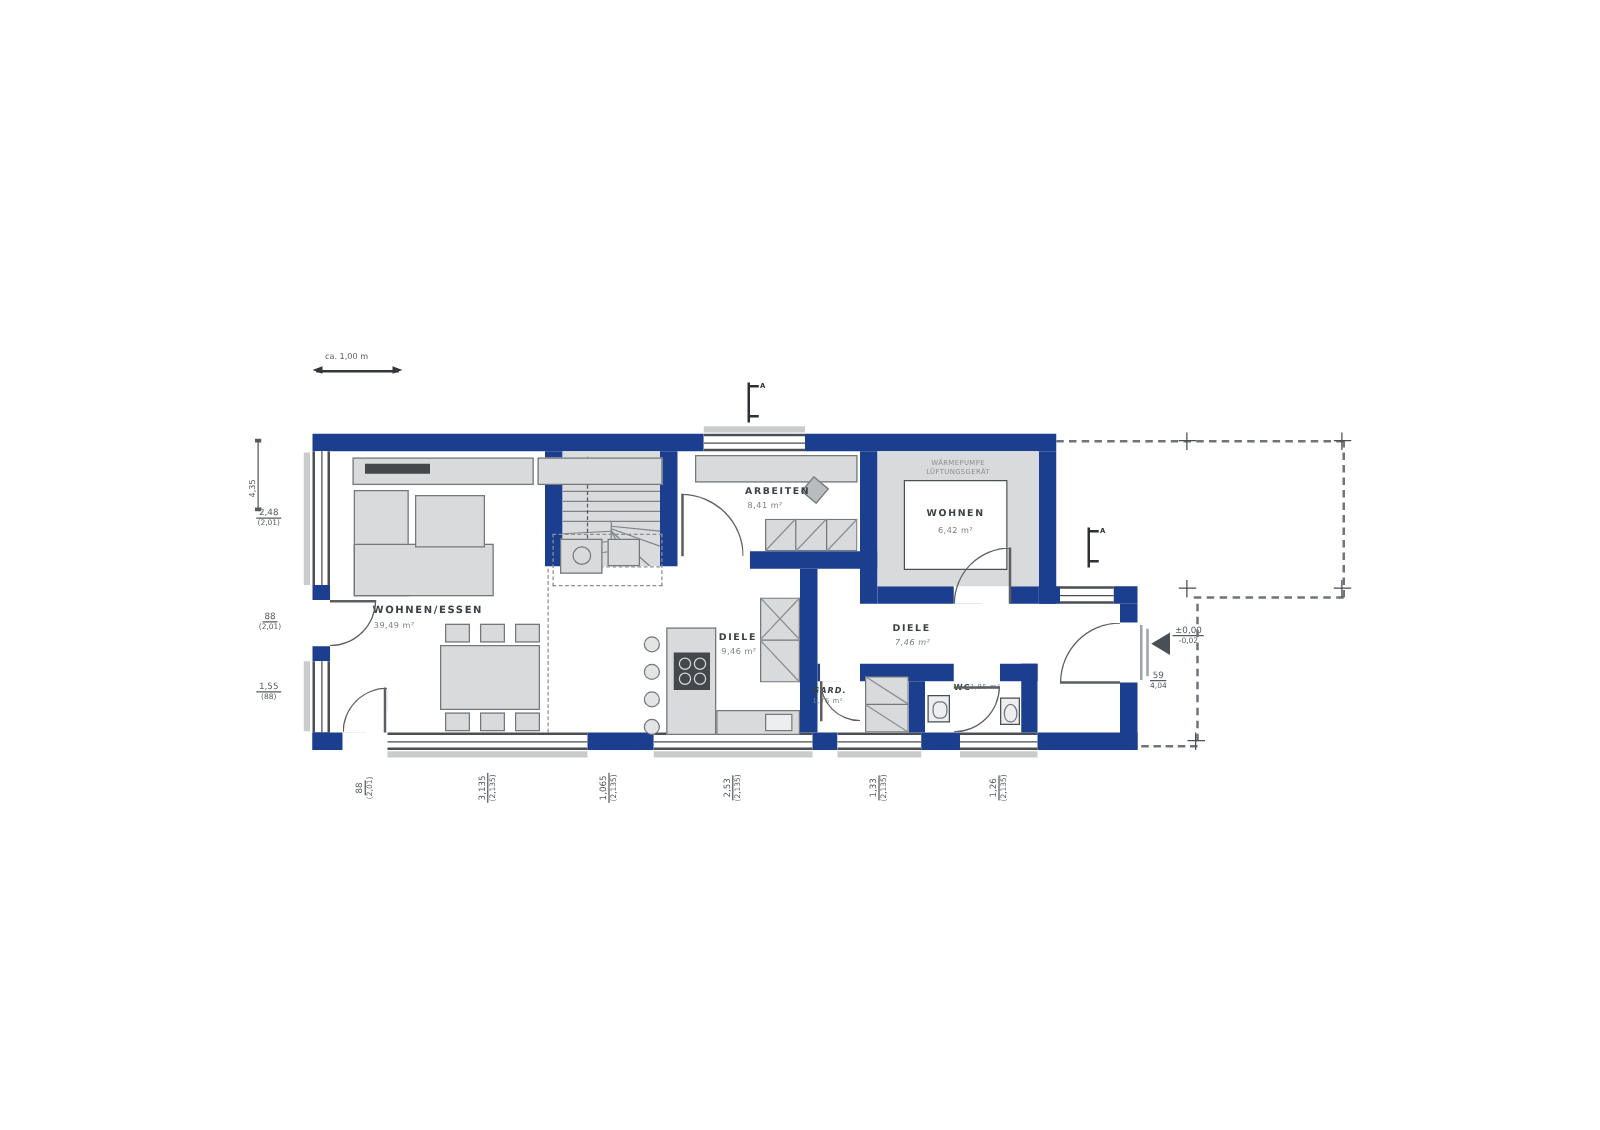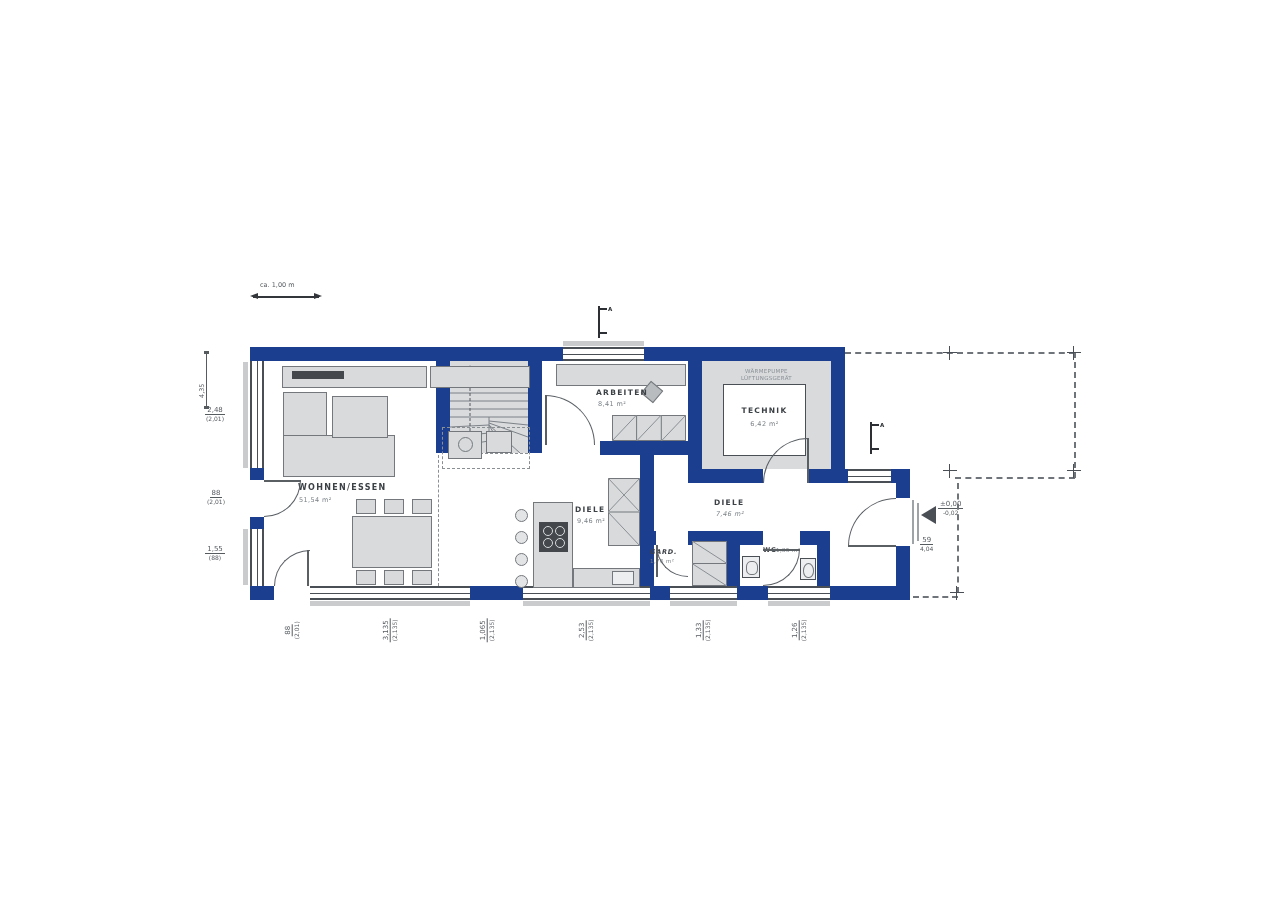--- a/index.html
+++ b/index.html
@@ -123,21 +123,21 @@
   <div class="w" style="left:654px;top:531px;width:2px;height:14px;"></div>
   <div class="w" style="left:688px;top:531px;width:75px;height:14px;"></div>
   <div class="w" style="left:800px;top:531px;width:30px;height:14px;"></div>
   <div class="w" style="left:727px;top:545px;width:13px;height:41px;"></div>
   <div class="w" style="left:817px;top:531px;width:13px;height:55px;"></div>
 
   <div class="abs" style="left:702px;top:361px;width:129px;height:108px;background:#d8dadc;"></div>
   <div class="abs" style="left:723px;top:384px;width:83px;height:72px;background:#fff;border:1.5px solid #4a4f55;box-sizing:border-box;"></div>
   <div class="tiny" style="left:702px;top:368px;width:129px;text-align:center;">WÄRMEPUMPE</div>
   <div class="tiny" style="left:702px;top:375px;width:129px;text-align:center;">LÜFTUNGSGERÄT</div>
-  <div class="lbl" style="left:723px;top:406px;width:83px;text-align:center;font-size:7.5px;">TECHNIK</div>
+  <div class="lbl" style="left:723px;top:406px;width:83px;text-align:center;font-size:7.5px;">WOHNEN</div>
   <div class="area" style="left:723px;top:420px;width:83px;text-align:center;">6,42 m²</div>
   <div class="arc arc-tl" style="left:763px;top:438px;width:45px;height:45px;"></div>
   <div class="leaf" style="left:807px;top:438px;width:1.5px;height:45px;"></div>
 
   <svg class="abs" style="left:450px;top:361px;" width="78" height="92" viewBox="0 0 78 92">
     <rect x="0" y="0" width="78" height="92" fill="#d9dbdd"></rect>
     <g stroke="#7d8288" stroke-width="1" fill="none">
       <line x1="0" y1="8" x2="78" y2="8"></line>
       <line x1="0" y1="16" x2="78" y2="16"></line>
       <line x1="0" y1="24" x2="78" y2="24"></line>
@@ -174,21 +174,21 @@
   <div class="furn" style="left:283px;top:435px;width:112px;height:42px;"></div>
   <div class="furn" style="left:332px;top:396px;width:56px;height:42px;"></div>
   <div class="furn" style="left:352px;top:516px;width:80px;height:52px;"></div>
   <div class="furn" style="left:356px;top:499px;width:20px;height:15px;"></div>
   <div class="furn" style="left:384px;top:499px;width:20px;height:15px;"></div>
   <div class="furn" style="left:412px;top:499px;width:20px;height:15px;"></div>
   <div class="furn" style="left:356px;top:570px;width:20px;height:15px;"></div>
   <div class="furn" style="left:384px;top:570px;width:20px;height:15px;"></div>
   <div class="furn" style="left:412px;top:570px;width:20px;height:15px;"></div>
   <div class="lbl" style="left:298px;top:483px;">WOHNEN/ESSEN</div>
-  <div class="area" style="left:299px;top:496px;">51,54 m²</div>
+  <div class="area" style="left:299px;top:496px;">39,49 m²</div>
   <div class="dv" style="left:438px;top:455px;height:131px;"></div>
 
   <div class="arc arc-br" style="left:264px;top:480px;width:37px;height:37px;"></div>
   <div class="leaf" style="left:264px;top:480px;width:37px;height:1.5px;"></div>
 
   <div class="arc arc-tl" style="left:274px;top:550px;width:36px;height:36px;"></div>
   <div class="leaf" style="left:307px;top:550px;width:1.5px;height:36px;"></div>
 
   <div class="furn" style="left:556px;top:364px;width:130px;height:22px;"></div>
   <div class="furn" style="left:644px;top:384px;width:16px;height:16px;transform:rotate(40deg);background:#b9bcbf;"></div>

